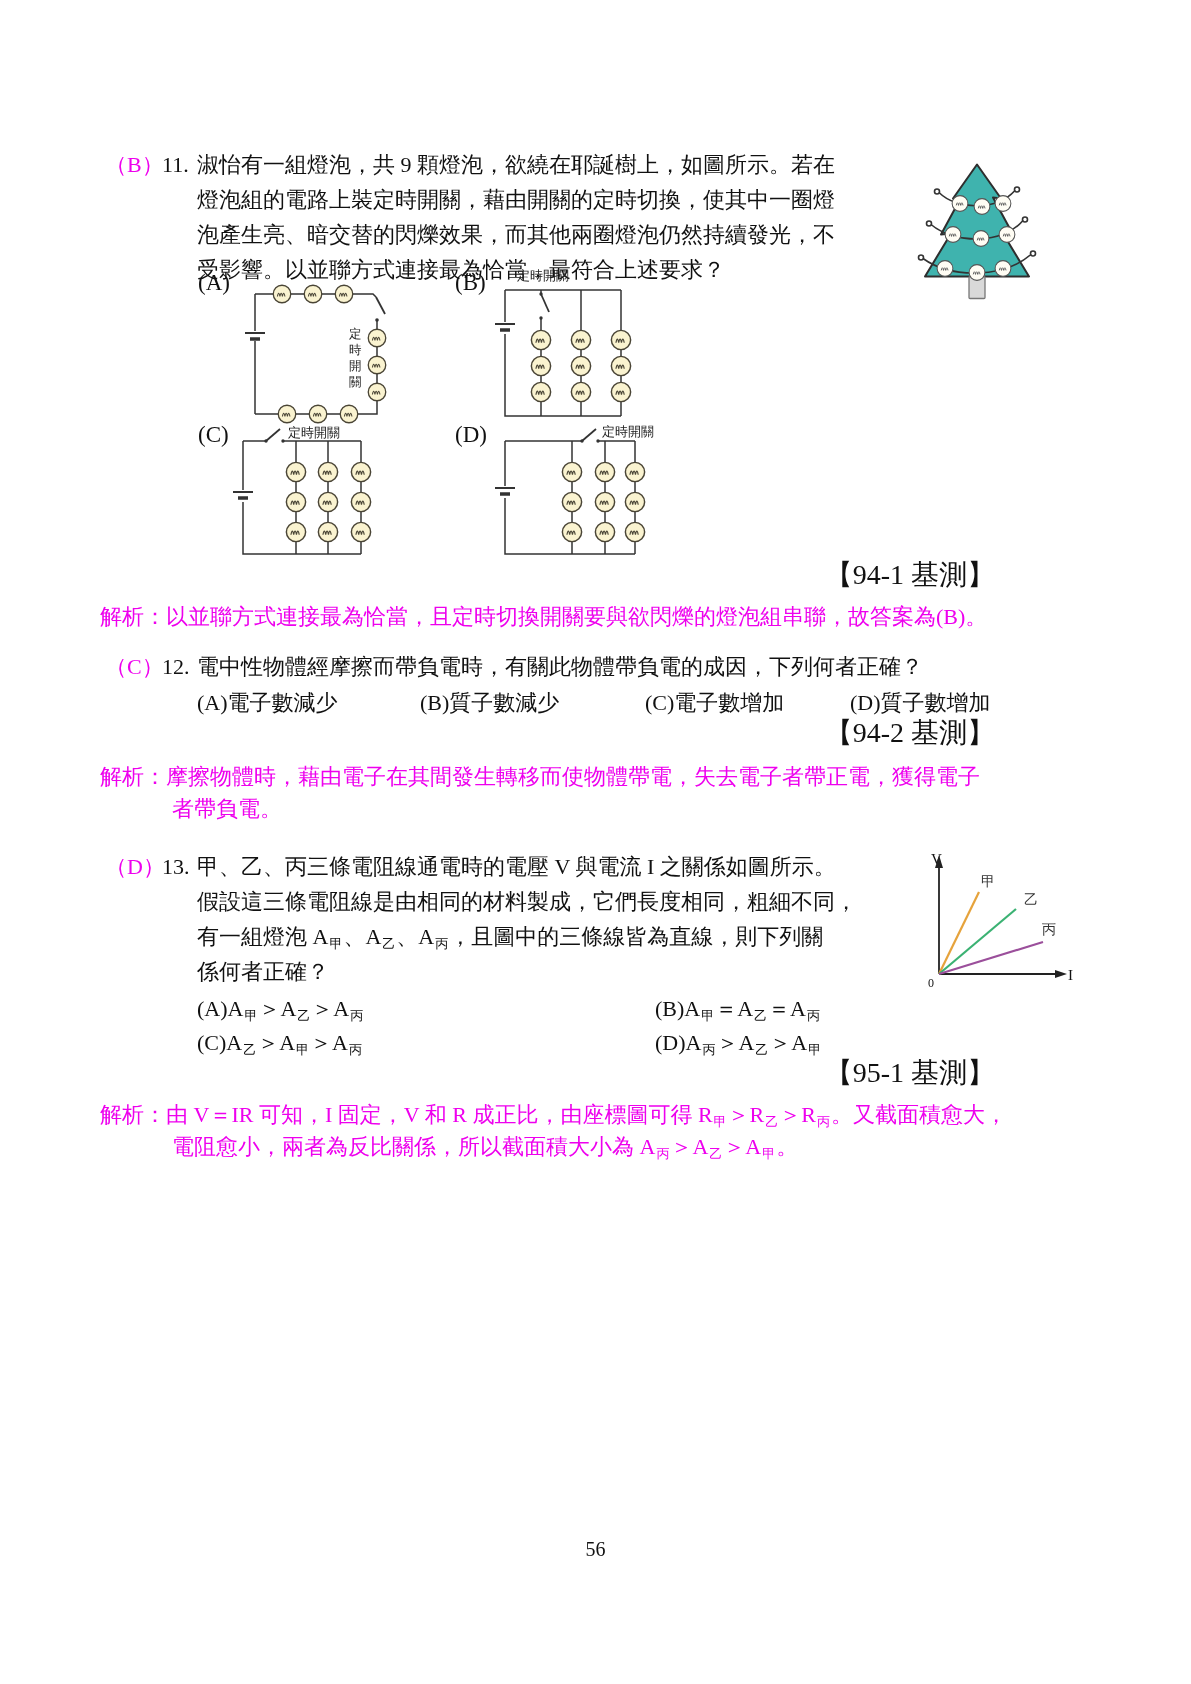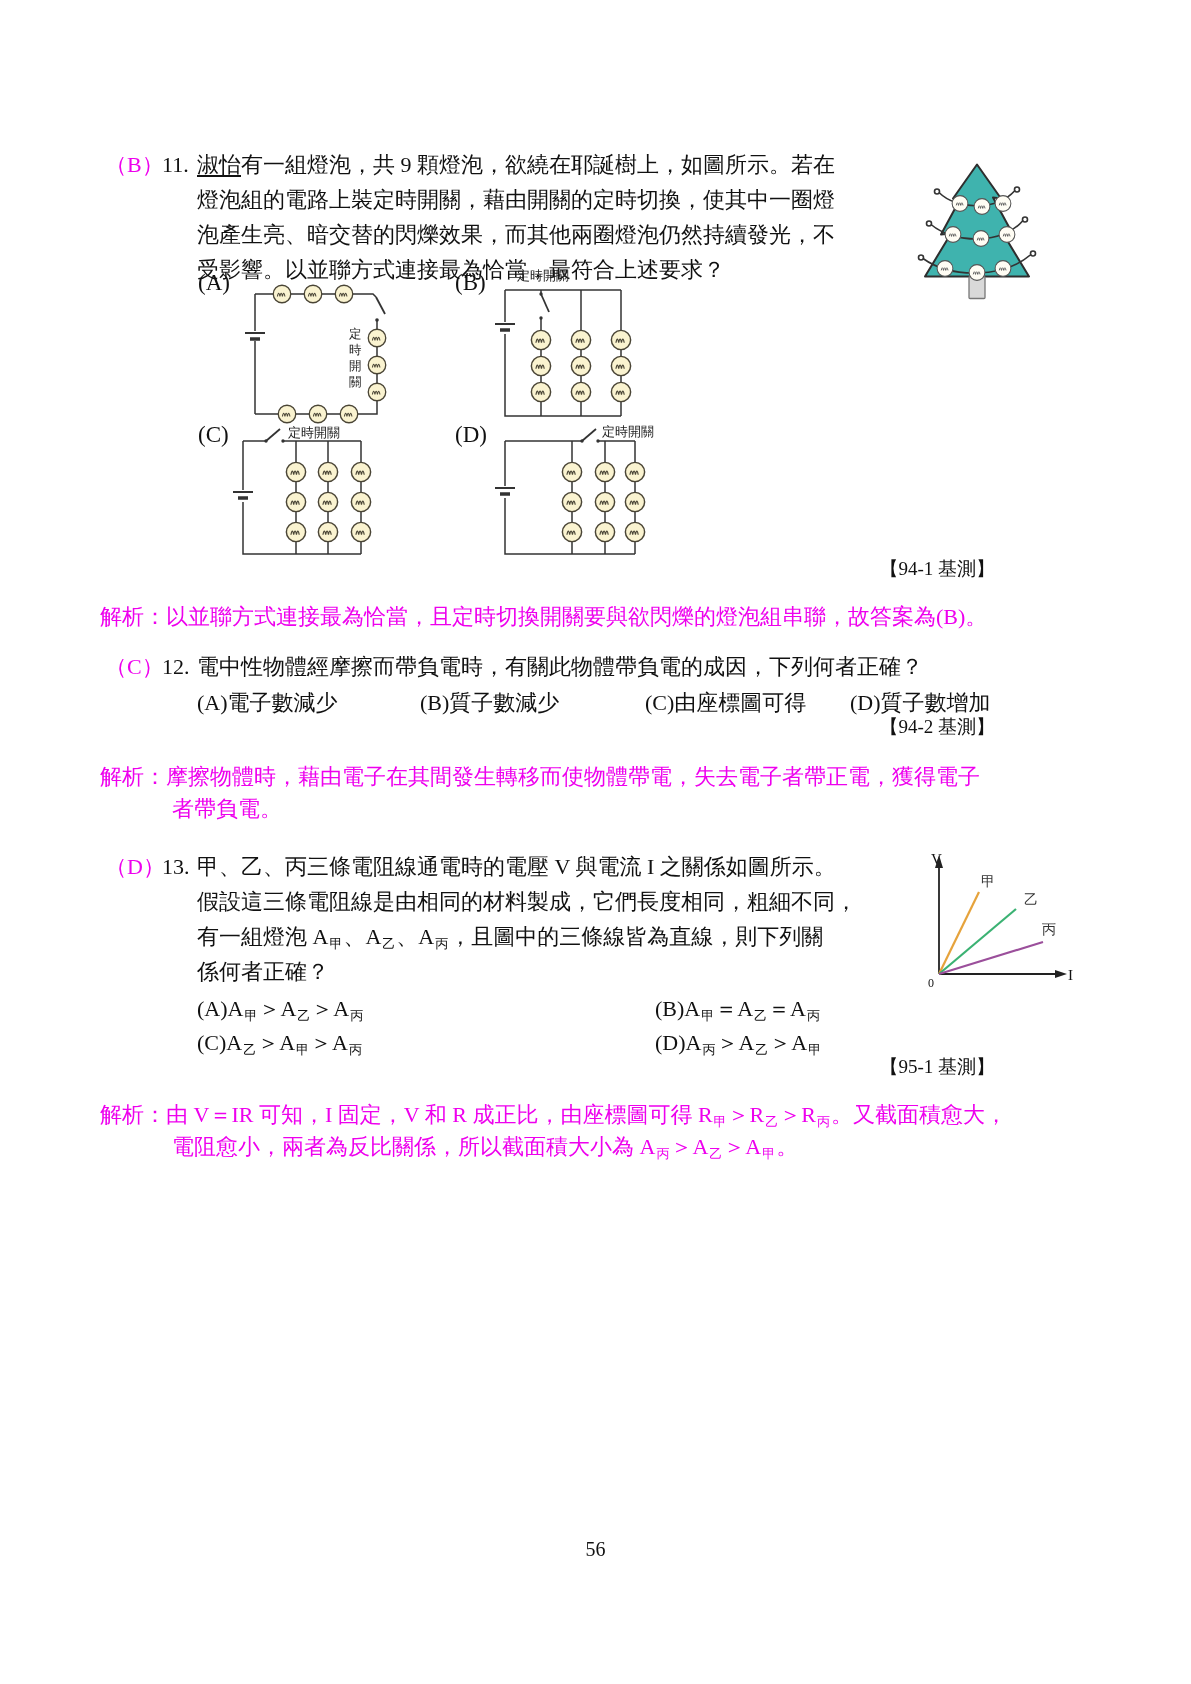--- a/index.html
+++ b/index.html
@@ -1,23 +1,23 @@
 <!DOCTYPE html>
 <html style="--magenta: #ee00ee; --tree-fill: #3fb3ae; --tree-stroke: #2e2e2e; --trunk-fill: #d9d9d9; --wire: #333333; --line-jia: #e6a33c; --line-yi: #3bb273; --line-bing: #9b4f9b;"><head>
 <meta charset="utf-8">
 <style>
   html,body{margin:0;padding:0;background:#ffffff;}
   .page{position:relative;width:1191px;height:1684px;background:#fff;overflow:hidden;
         font-family:"Liberation Serif","DejaVu Serif",serif;color:#111;}
   .abs{position:absolute;white-space:nowrap;}
   .qtext{font-size:22px;line-height:34px;}
   .ans{color:var(--magenta);}
-  .underline{text-decoration:underline;text-underline-offset:3px;}
+  .underline{text-underline-offset:3px;}
   .analysis{color:var(--magenta);font-size:22px;}
-  .source{font-size:19px;}
+  .source{font-size:28px;}
   .clabel{font-size:23px;}
   .subsc{font-size:13px;vertical-align:-4px;margin:0 1px;}
   .pageno{font-size:20px;}
   svg{display:block;}
   svg text{font-family:"Liberation Serif","DejaVu Serif",serif;}
 </style>
 </head>
 <body>
 
 <div class="page">
@@ -193,21 +193,21 @@
     <div class="abs source" style="right:196px;top:556px">【94-1 基測】</div>
     <div class="abs analysis" style="left:100px;top:602px">解析：以並聯方式連接最為恰當，且定時切換開關要與欲閃爍的燈泡組串聯，故答案為(B)。</div>
   </div>
 
   <div>
     <span class="abs qtext ans" style="left:105px;top:650px">（C）</span>
     <span class="abs qtext" style="left:162px;top:650px">12.</span>
     <div class="abs qtext" style="left:197px;top:650px">電中性物體經摩擦而帶負電時，有關此物體帶負電的成因，下列何者正確？</div>
     <span class="abs qtext" style="left:197px;top:686px">(A)電子數減少</span>
     <span class="abs qtext" style="left:420px;top:686px">(B)質子數減少</span>
-    <span class="abs qtext" style="left:645px;top:686px">(C)由座標圖可得</span>
+    <span class="abs qtext" style="left:645px;top:686px">(C)電子數增加</span>
     <span class="abs qtext" style="left:850px;top:686px">(D)質子數增加</span>
     <div class="abs source" style="right:196px;top:714px">【94-2 基測】</div>
     <div class="abs analysis" style="left:100px;top:762px">解析：摩擦物體時，藉由電子在其間發生轉移而使物體帶電，失去電子者帶正電，獲得電子</div>
     <div class="abs analysis" style="left:172px;top:794px">者帶負電。</div>
   </div>
 
   <div>
     <span class="abs qtext ans" style="left:105px;top:850px">（D）</span>
     <span class="abs qtext" style="left:162px;top:850px">13.</span>
     <div class="abs qtext" style="left:197px;top:850px">甲、乙、丙三條電阻線通電時的電壓 V 與電流 I 之關係如圖所示。</div>

